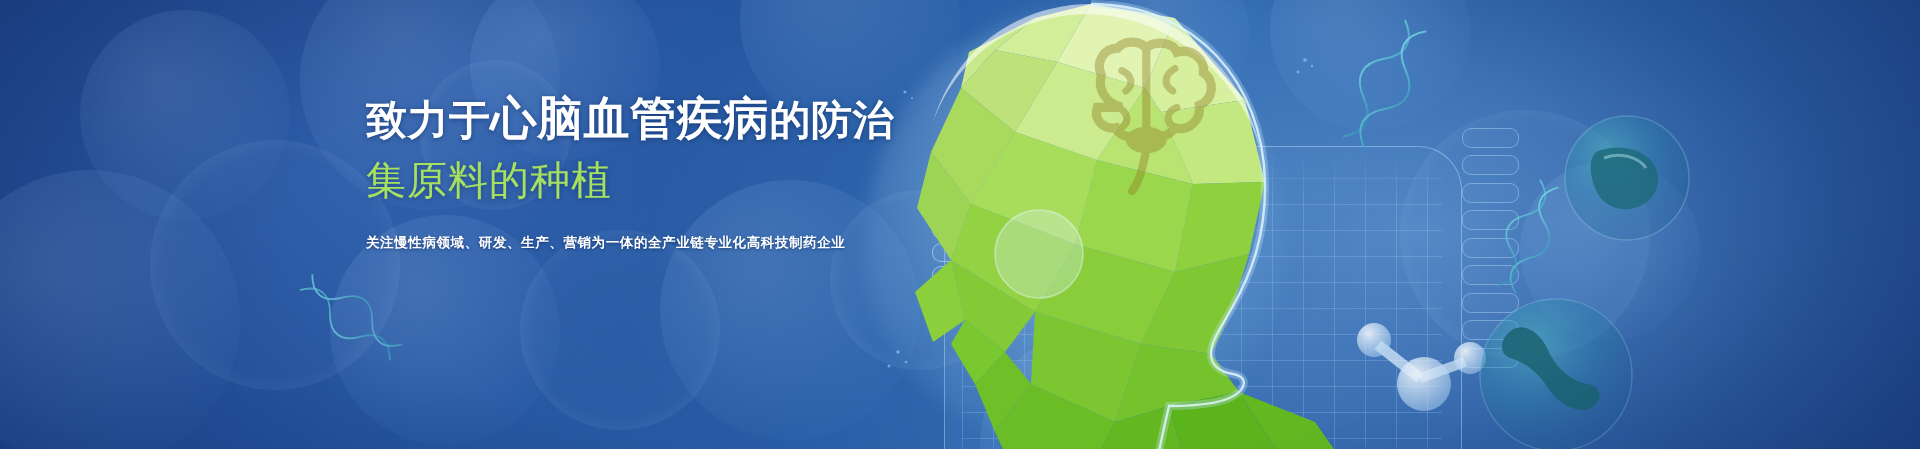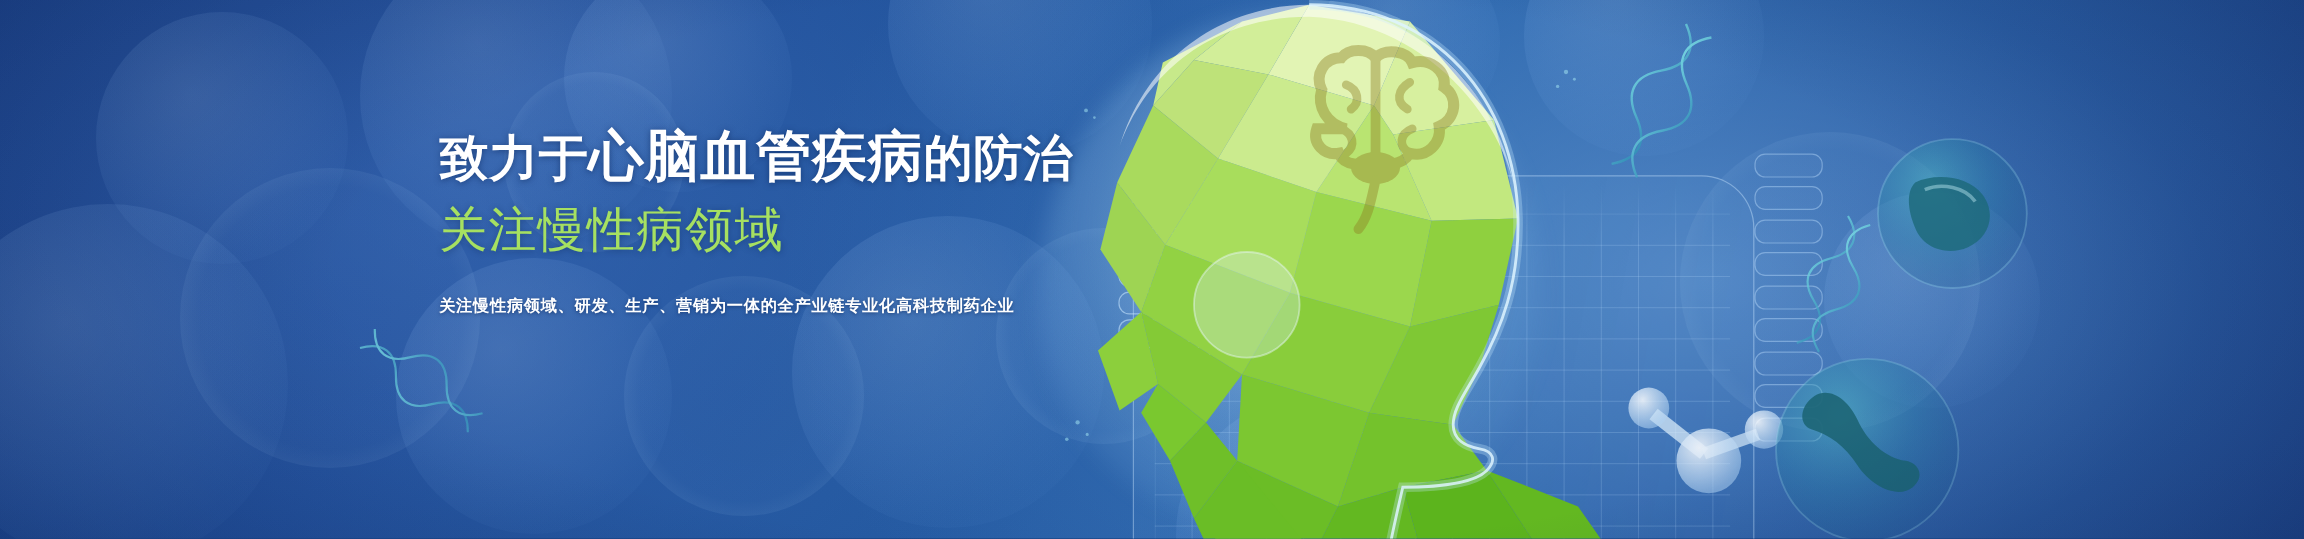--- a/index.html
+++ b/index.html
@@ -122,21 +122,21 @@
     filter: blur(9px);
   }
   .head-svg { position: absolute; left: 0; top: 0; }
 
   
   .layer { position: absolute; left: 0; top: 0; pointer-events: none; }
 
   
   .copy {
     position: absolute;
-    left: 366px; top: 102px;
+    left: 366px; top: 90px;
     width: 700px;
   }
   .headline {
     margin: 0;
     font-size: 41px;
     font-weight: 700;
     letter-spacing: 0.5px;
     line-height: 1.22;
     color: #ffffff;
     text-shadow: 0 1px 5px rgba(10,35,85,0.55);
@@ -421,17 +421,17 @@
       <circle cx="898" cy="352" r="1.8" fill="#9fe0f0"></circle>
       <circle cx="906" cy="362" r="1.3" fill="#9fe0f0"></circle>
       <circle cx="889" cy="366" r="1.5" fill="#9fe0f0"></circle>
     </g>
   </svg>
 
   <div class="bg-vignette"></div>
 
   <div class="copy">
     <h1 class="headline"><span>致力于</span><span class="hl-em">心脑血管疾病</span><span>的防治</span></h1>
-    <p class="subline">关注慢性病领域</p>
+    <p class="subline">集原料的种植</p>
     <p class="tagline">关注慢性病领域、研发、生产、营销为一体的全产业链专业化高科技制药企业</p>
   </div>
 
 </div>
 
 </body></html>

